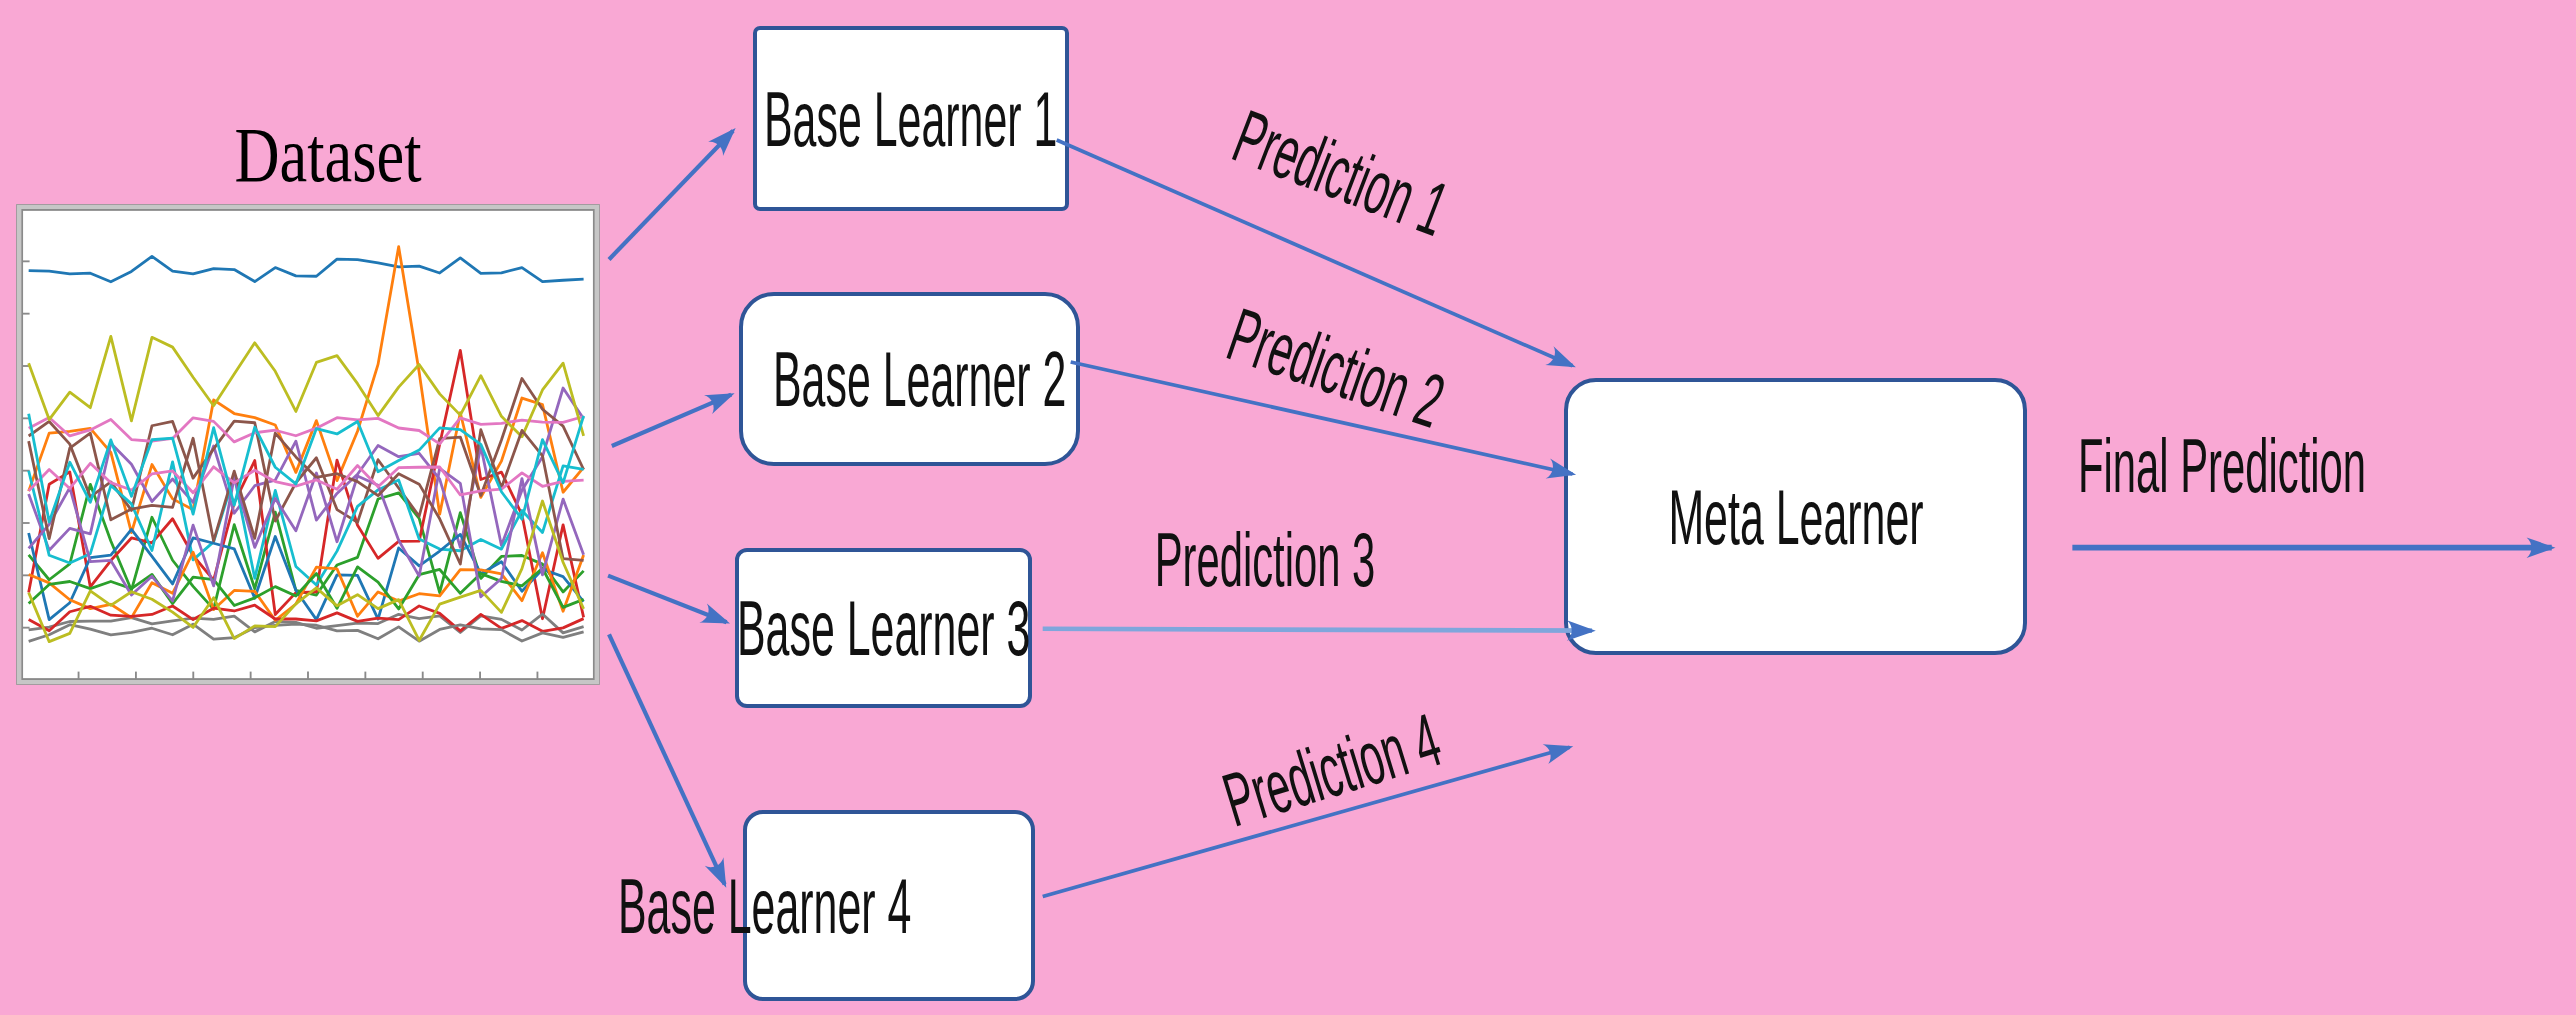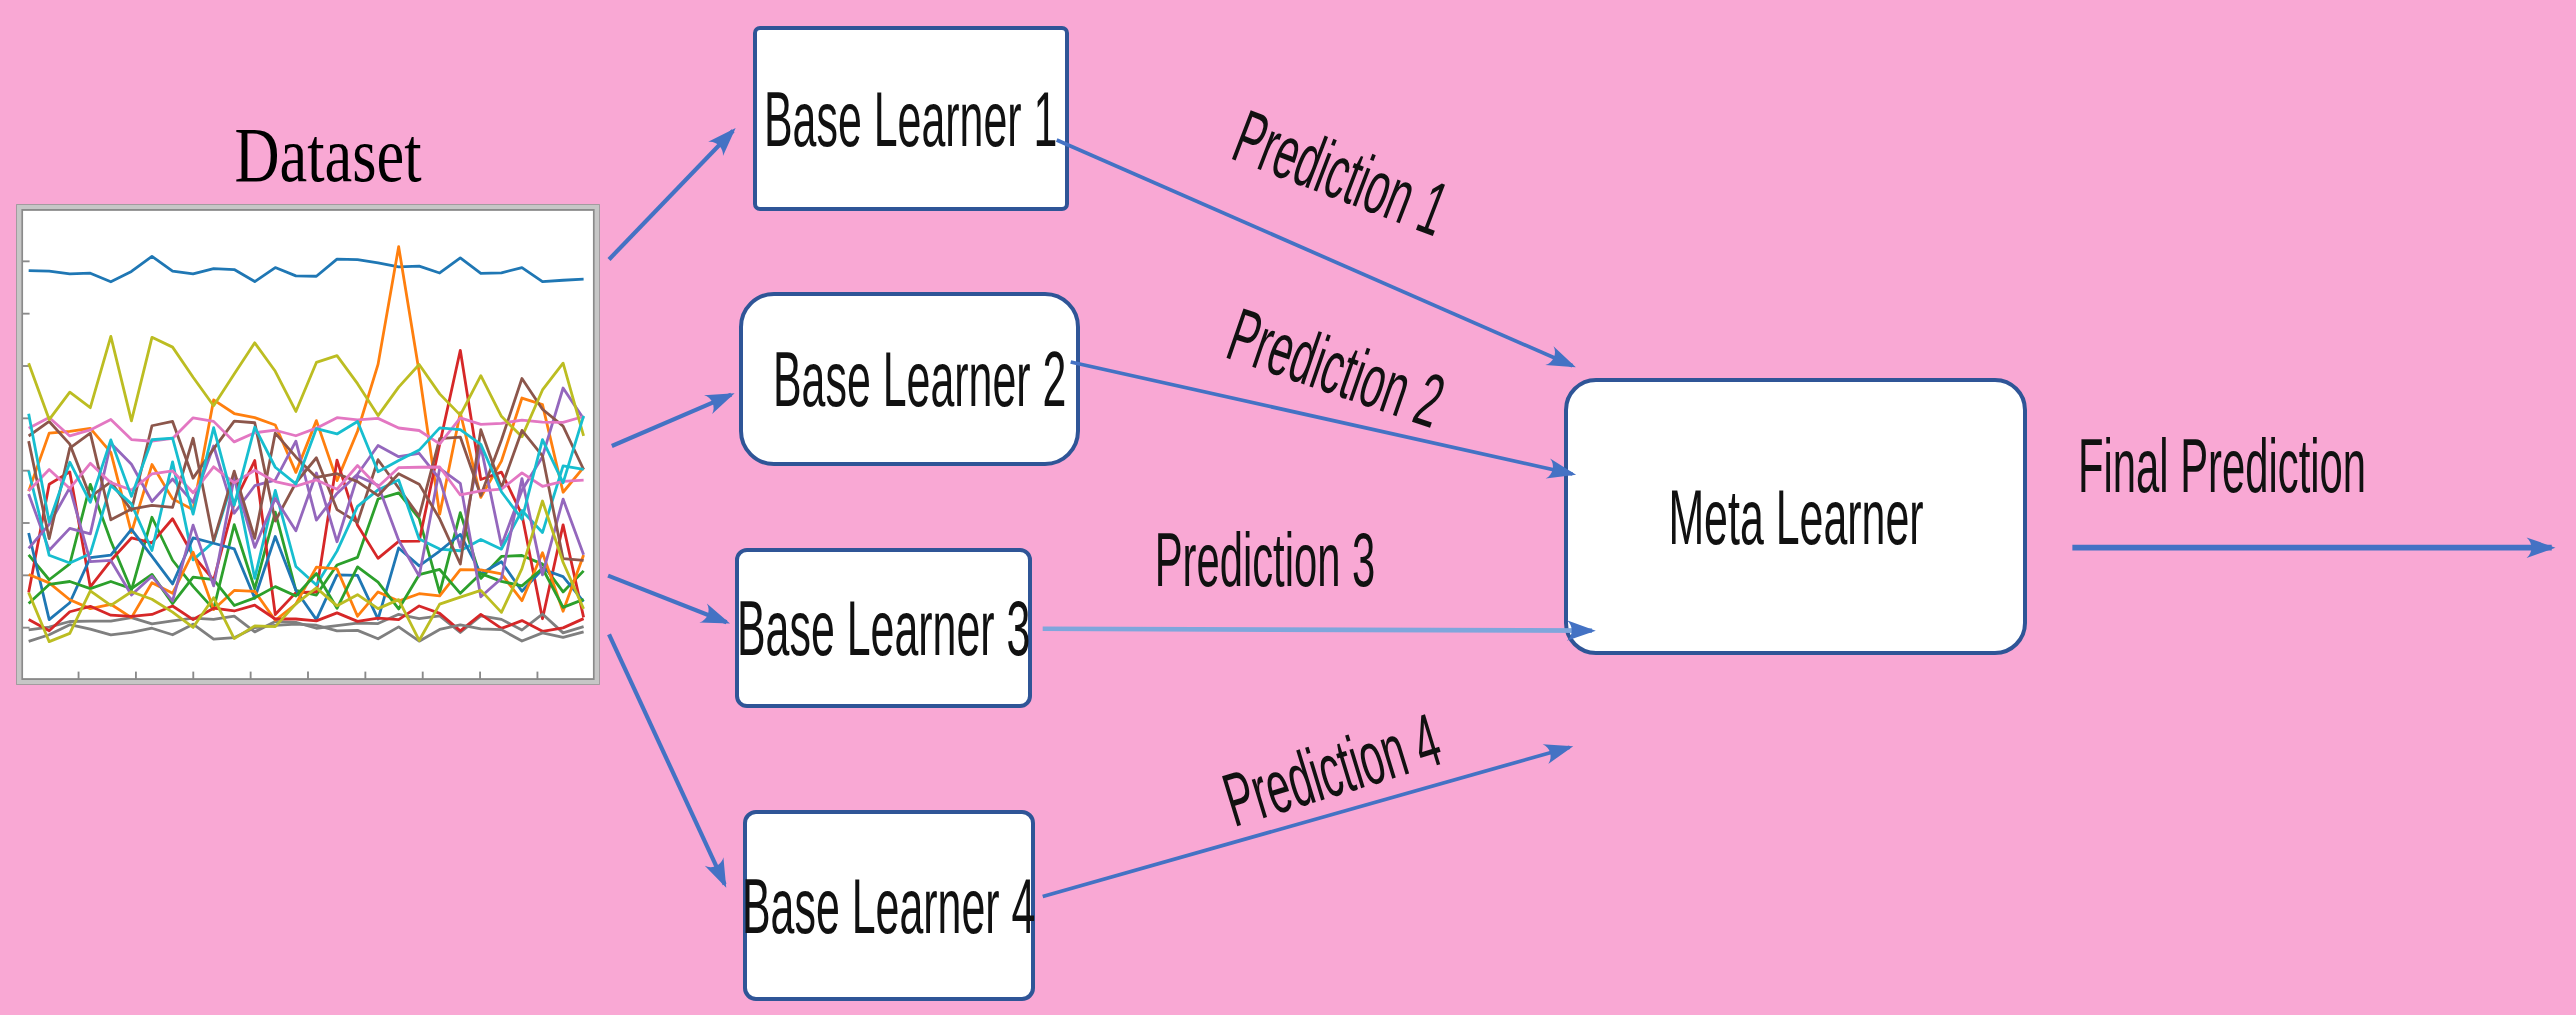--- a/index.html
+++ b/index.html
@@ -88,21 +88,21 @@
 
   <div class="node" style="left:744px;top:26px;width:308px;height:177px;border-radius:7px;margin-left:9px;">
     <span class="lbl">Base Learner 1</span>
   </div>
   <div class="node" style="left:739px;top:292px;width:313px;height:166px;border-radius:35px;padding-left:20px;">
     <span class="lbl">Base Learner 2</span>
   </div>
   <div class="node" style="left:735px;top:548px;width:289px;height:152px;border-radius:12px;">
     <span class="lbl">Base Learner 3</span>
   </div>
-  <div class="node" style="left:743px;top:810px;width:284px;height:183px;border-radius:13px;">
+  <div class="node" style="left:743px;top:810px;width:284px;height:183px;border-radius:20px;justify-content:flex-end;">
     <span class="lbl">Base Learner 4</span>
   </div>
 
   <div class="node" style="left:1564px;top:378px;width:455px;height:269px;border-radius:32px;">
     <span class="lbl">Meta Learner</span>
   </div>
 
   <div class="float-label" style="left:1341px;top:173px;--rot:21deg;">Prediction 1</div>
   <div class="float-label" style="left:1336px;top:368px;--rot:19deg;">Prediction 2</div>
   <div class="float-label" style="left:1265px;top:560px;--rot:0deg;">Prediction 3</div>

